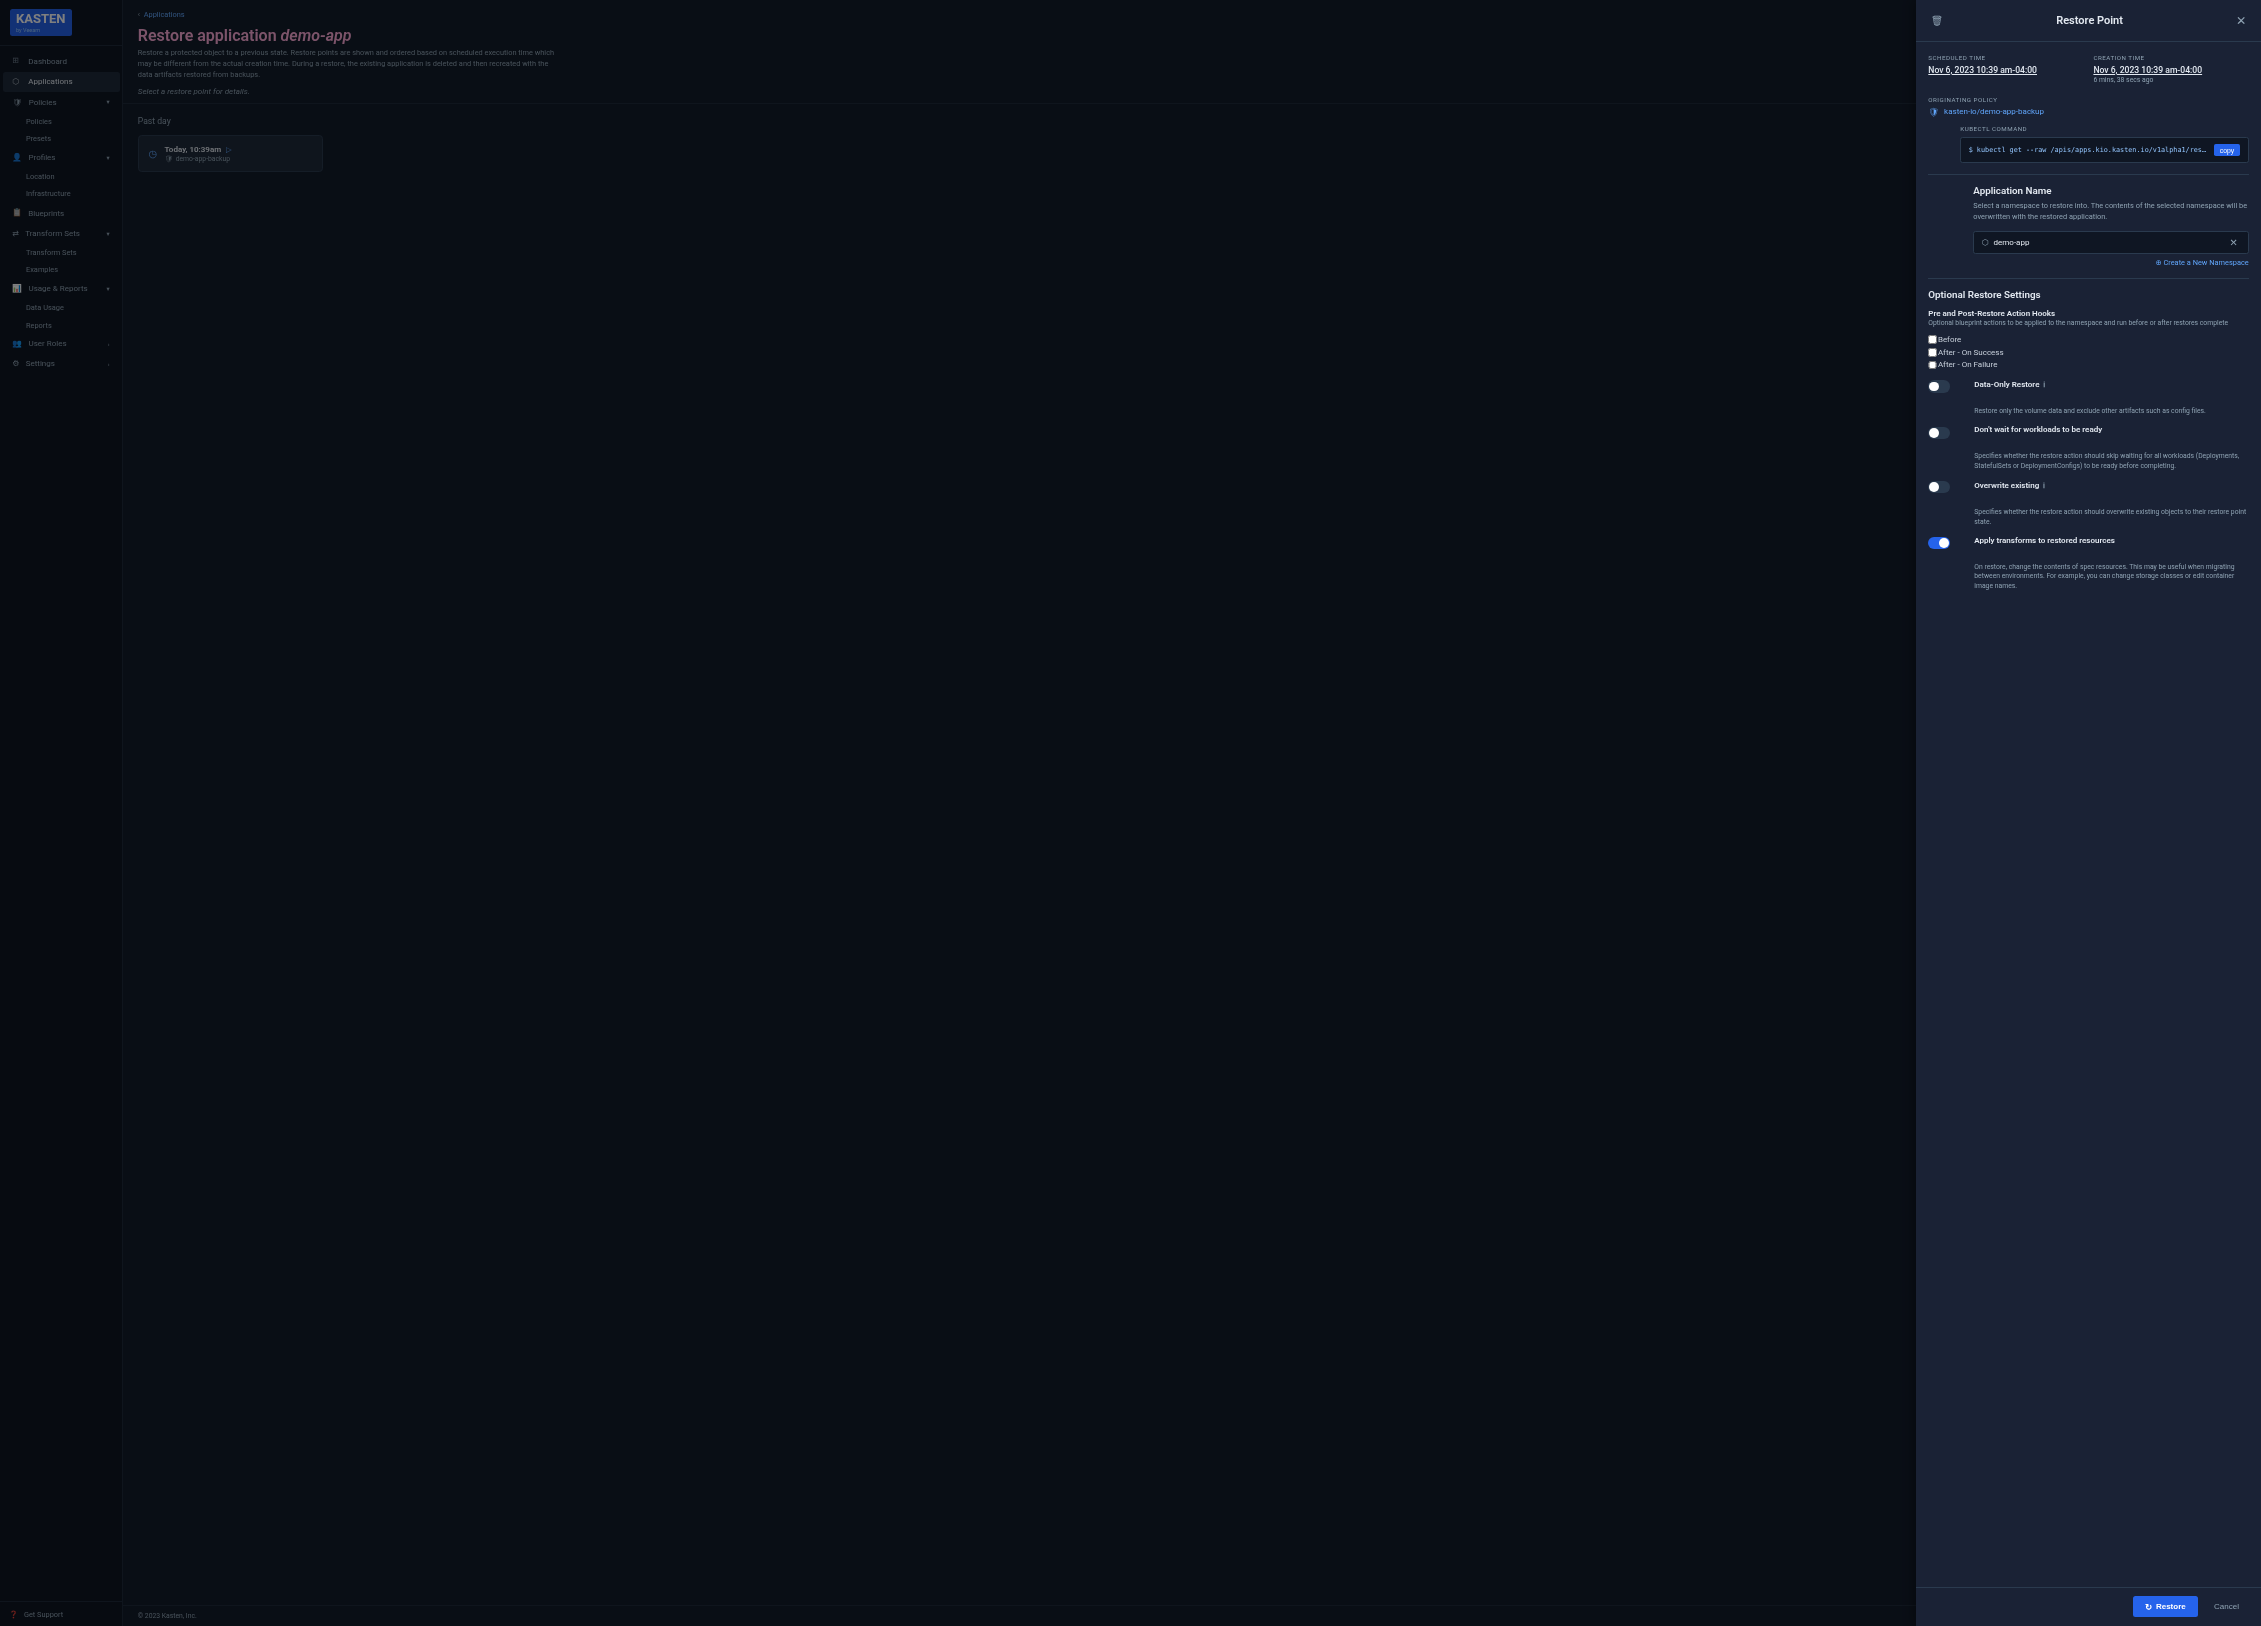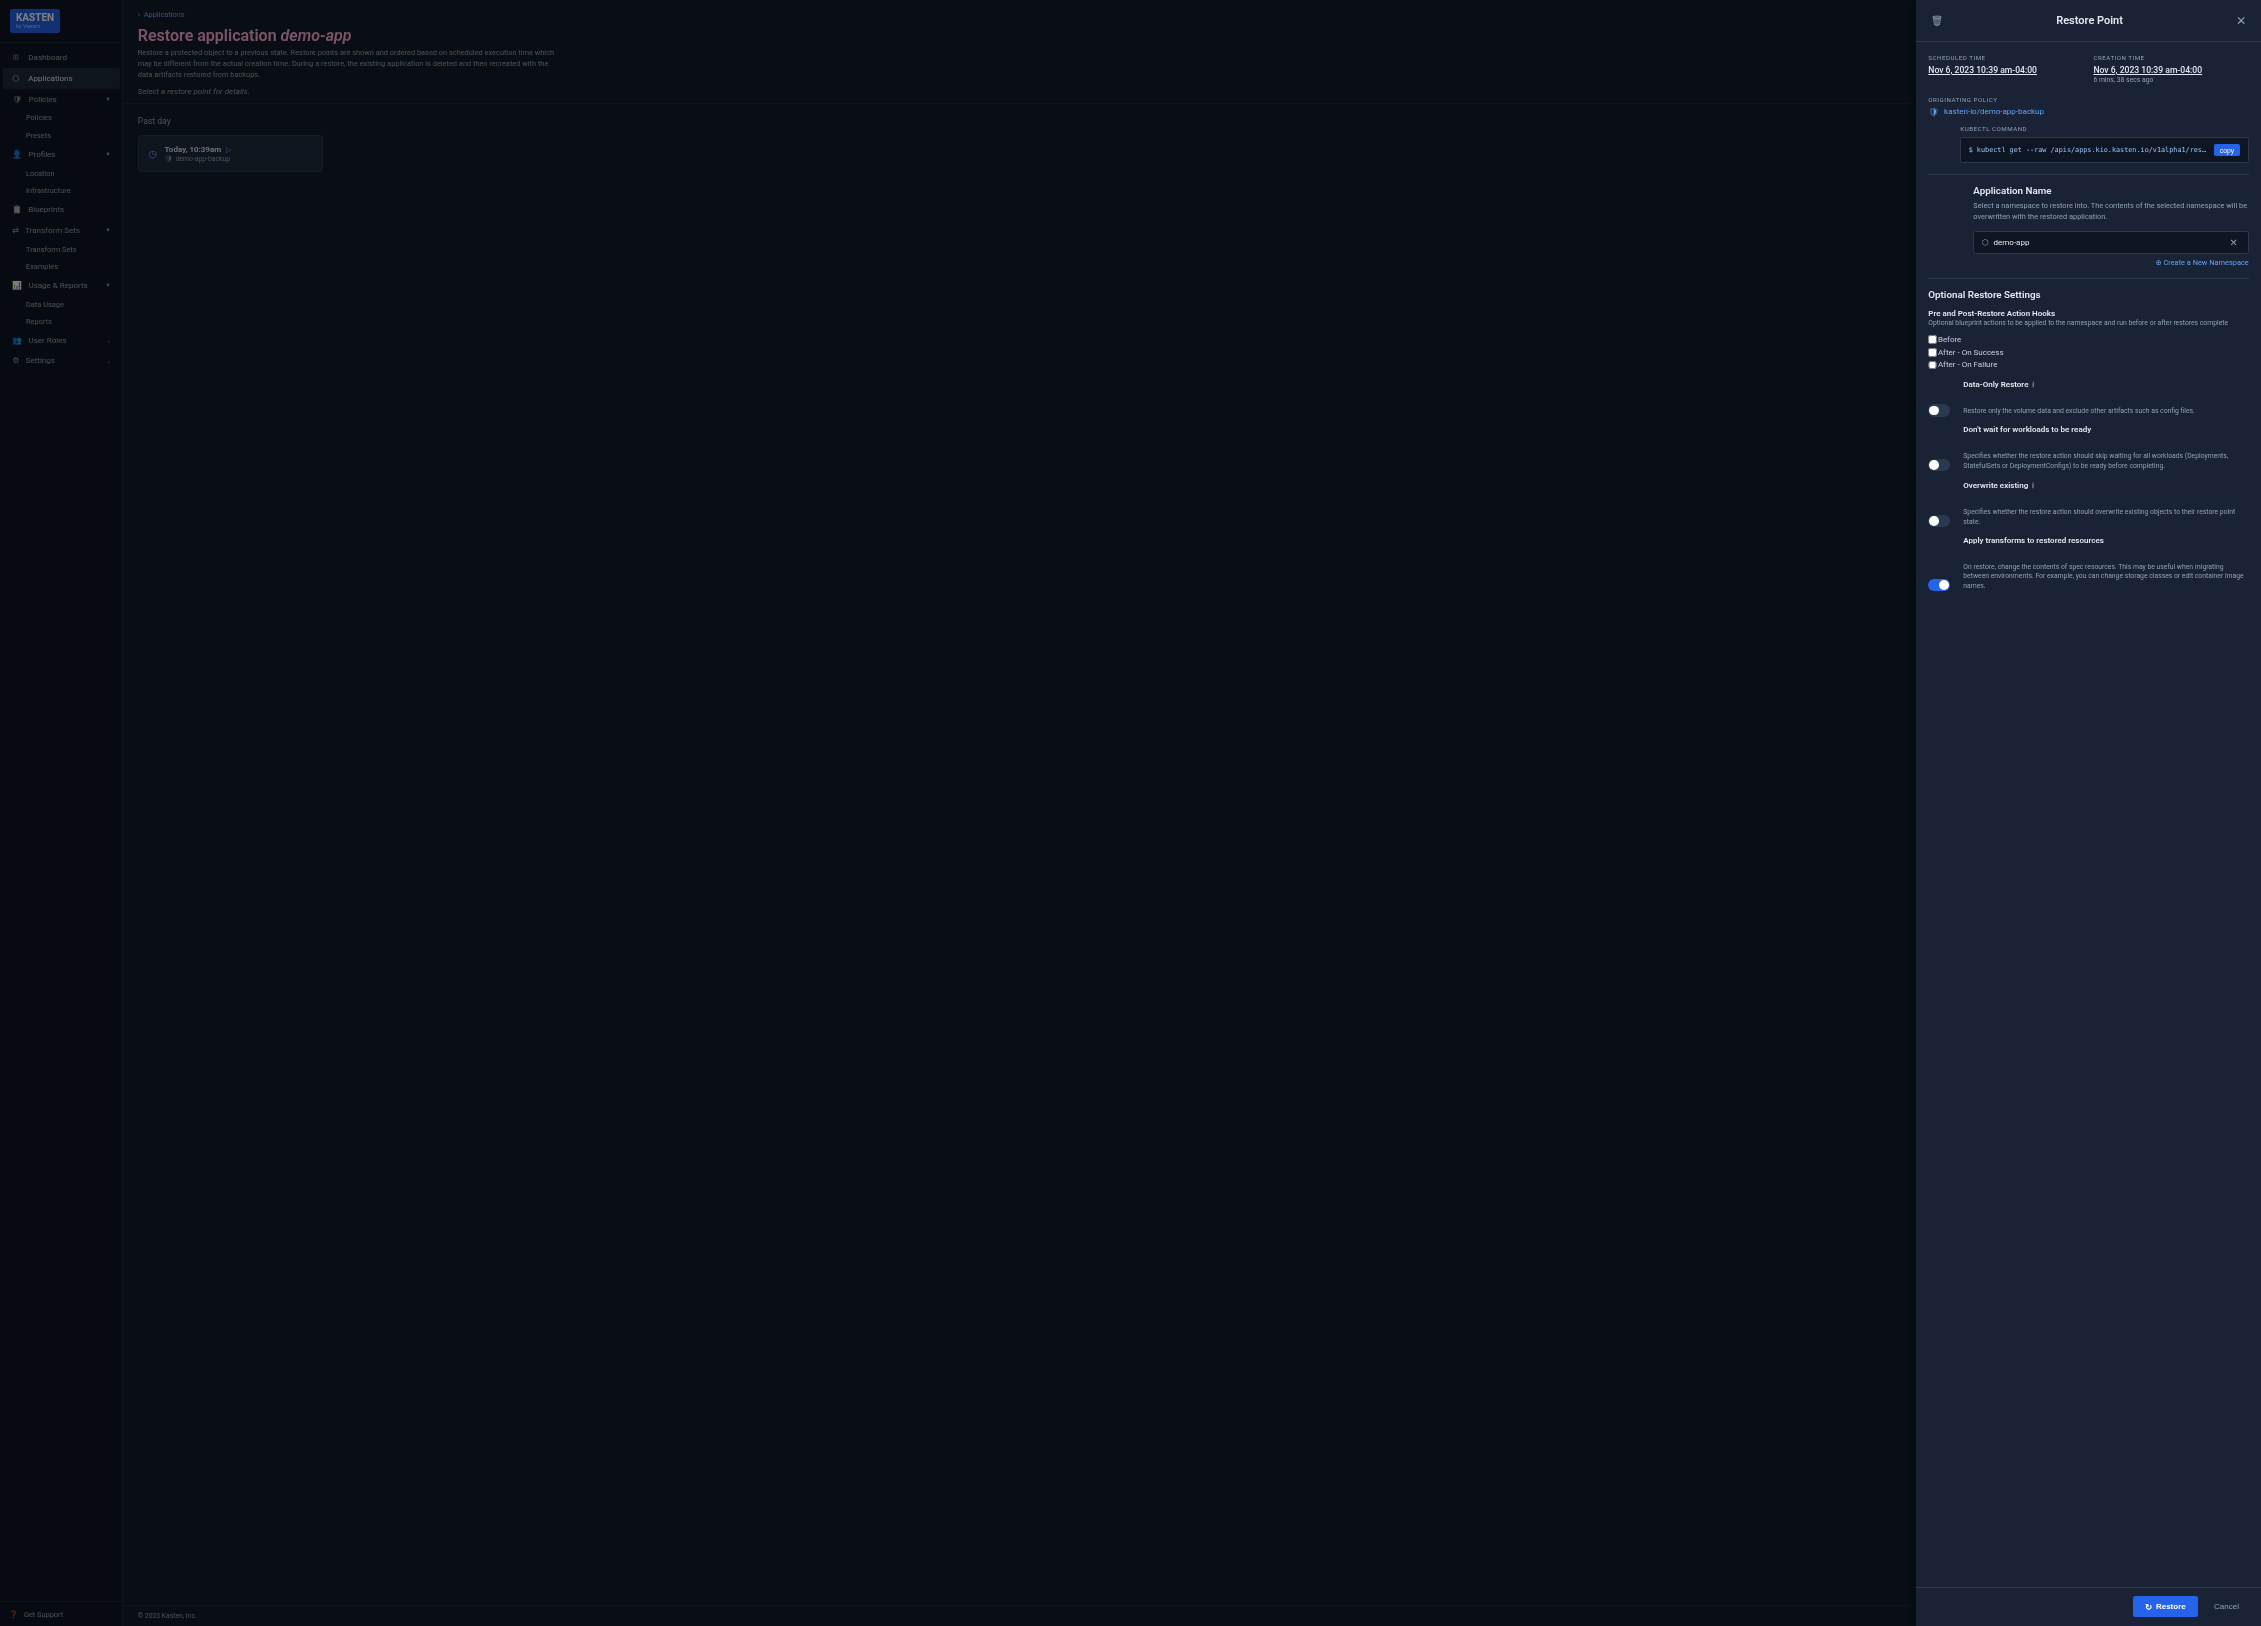--- a/index.html
+++ b/index.html
@@ -2,21 +2,21 @@
 <html style="font-size:9.8px"><head>
   <meta charset="utf-8">
   <style>
     * { box-sizing: border-box; margin: 0; padding: 0; }
     body { font-family: -apple-system, BlinkMacSystemFont, 'Segoe UI', Roboto, sans-serif; background: #0f1623; color: #c8d0db; display: flex; height: 100vh; overflow: hidden; font-size: 8.6px; }
 
     
     .sidebar { width: 123px; background: #0f1623; border-right: 0.6px solid #1e2a3a; display: flex; flex-direction: column; flex-shrink: 0; }
     .sidebar-logo { padding: 8.6px 9.8px; border-bottom: 0.6px solid #1e2a3a; }
     .sidebar-logo-box { background: #2563eb; border-radius: 2.5px; padding: 3.7px 6.2px; display: inline-flex; align-items: center; gap: 3.7px; }
-    .sidebar-logo-text { color: white; font-size: 10px; font-weight: 700; line-height: 1.1; }
+    .sidebar-logo-text { color: white; font-size: 13px; font-weight: 700; line-height: 1.1; }
     .sidebar-logo-sub { color: #93c5fd; font-size: 5.5px; }
     .sidebar-nav { flex: 1; overflow-y: auto; padding: 4.9px 0; }
     .nav-item { display: flex; align-items: center; gap: 6.2px; padding: 5.5px 9.8px; cursor: pointer; color: #8fa3b3; font-size: 8px; border-radius: 2.5px; margin: 0 2.5px; transition: background 0.15s; }
     .nav-item:hover, .nav-item.active { background: #1e2a3a; color: #e2e8f0; }
     .nav-item .nav-icon { width: 9.8px; height: 9.8px; opacity: 0.7; flex-shrink: 0; }
     .nav-group-header { display: flex; align-items: center; justify-content: space-between; padding: 5.5px 9.8px; cursor: pointer; color: #8fa3b3; font-size: 8px; margin: 0 2.5px; }
     .nav-sub-item { padding: 4.3px 9.8px 4.3px 26px; cursor: pointer; color: #8fa3b3; font-size: 7.4px; display: block; }
     .chevron { font-size: 6.2px; }
     .sidebar-footer { padding: 7.4px 9.8px; border-top: 0.6px solid #1e2a3a; }
     .get-support { display: flex; align-items: center; gap: 4.9px; color: #8fa3b3; font-size: 7.4px; cursor: pointer; }
@@ -74,21 +74,21 @@
     .create-ns-link a { color: #60a5fa; font-size: 7.4px; cursor: pointer; text-decoration: none; }
 
     .optional-settings { margin-top: 6.2px; }
     .opt-label { font-size: 9.8px; font-weight: 600; color: #e2e8f0; margin-bottom: 8.6px; }
     .hooks-section { margin-bottom: 9.8px; }
     .hooks-title { font-size: 8px; font-weight: 600; color: #e2e8f0; margin-bottom: 1.8px; }
     .hooks-desc { font-size: 6.8px; color: #8fa3b3; margin-bottom: 6.2px; line-height: 1.4; }
     .checkbox-group { display: flex; flex-direction: column; gap: 3.7px; }
     .checkbox-item { display: flex; align-items: center; gap: 1px; font-size: 8px; color: #c8d0db; }
     .checkbox-item input[type="checkbox"] { width: 8.6px; height: 8.6px; accent-color: #2563eb; }
-    .toggle-item { display: flex; align-items: flex-end; gap: 13px; margin-bottom: 8.6px; }
+    .toggle-item { display: flex; align-items: flex-start; gap: 24px; margin-bottom: 8.6px; }
     .toggle-switch { width: 22px; height: 12.3px; background: #2a3a4e; border-radius: 6.2px; position: relative; cursor: pointer; flex-shrink: 0; margin-top: 1.2px; }
     .toggle-switch.on { background: #2563eb; }
     .toggle-knob { width: 9.8px; height: 9.8px; background: white; border-radius: 50%; position: absolute; top: 1.2px; left: 1.2px; transition: left 0.15s; }
     .toggle-switch.on .toggle-knob { left: 11px; }
     .toggle-label { font-size: 8px; font-weight: 600; color: #e2e8f0; display: flex; align-items: center; gap: 3.7px; }
     .toggle-desc { font-size: 6.8px; color: #8fa3b3; margin-top: 18px; line-height: 1.4; }
     .info-icon { color: #8fa3b3; font-size: 7.4px; cursor: pointer; }
 
     
     .btn-restore { background: #2563eb; color: white; border: none; border-radius: 2.5px; padding: 5.5px 12.3px; font-size: 8px; font-weight: 600; cursor: pointer; display: flex; align-items: center; gap: 3.7px; }

